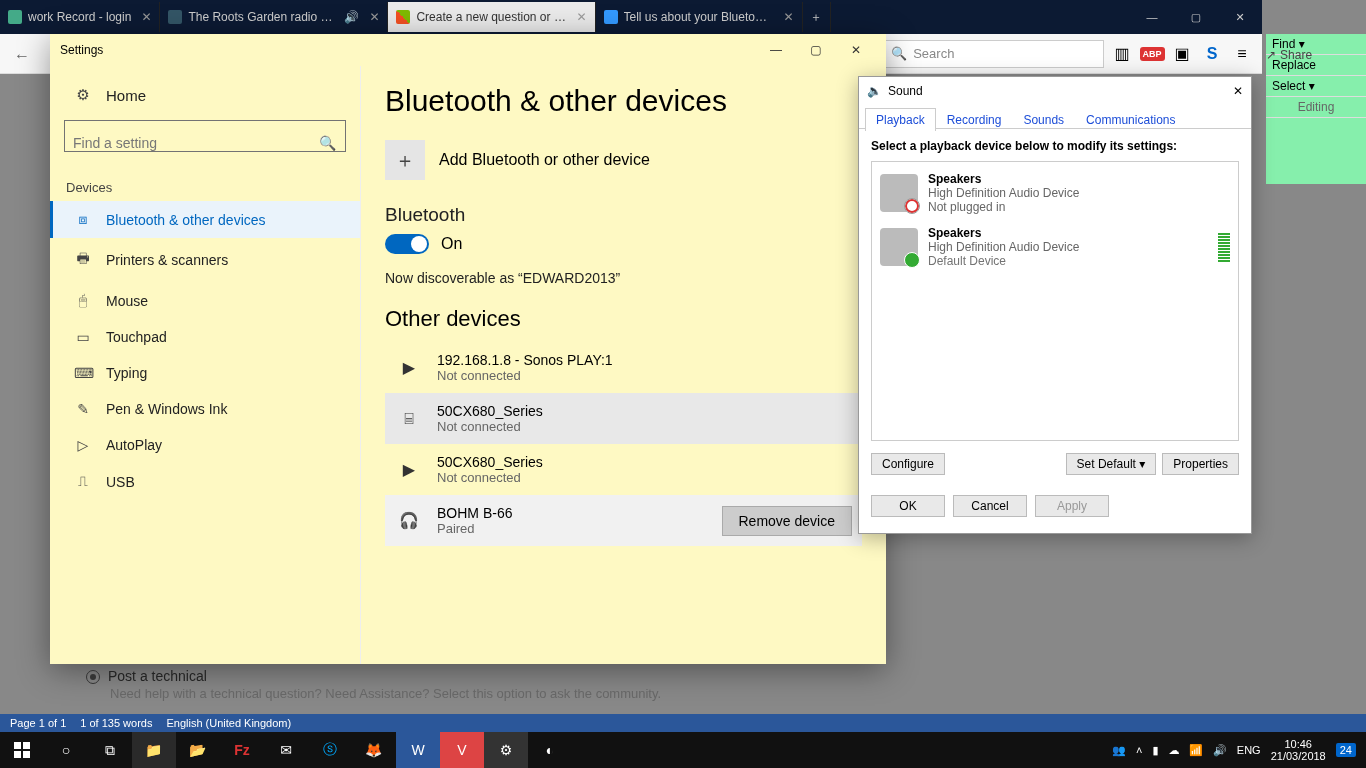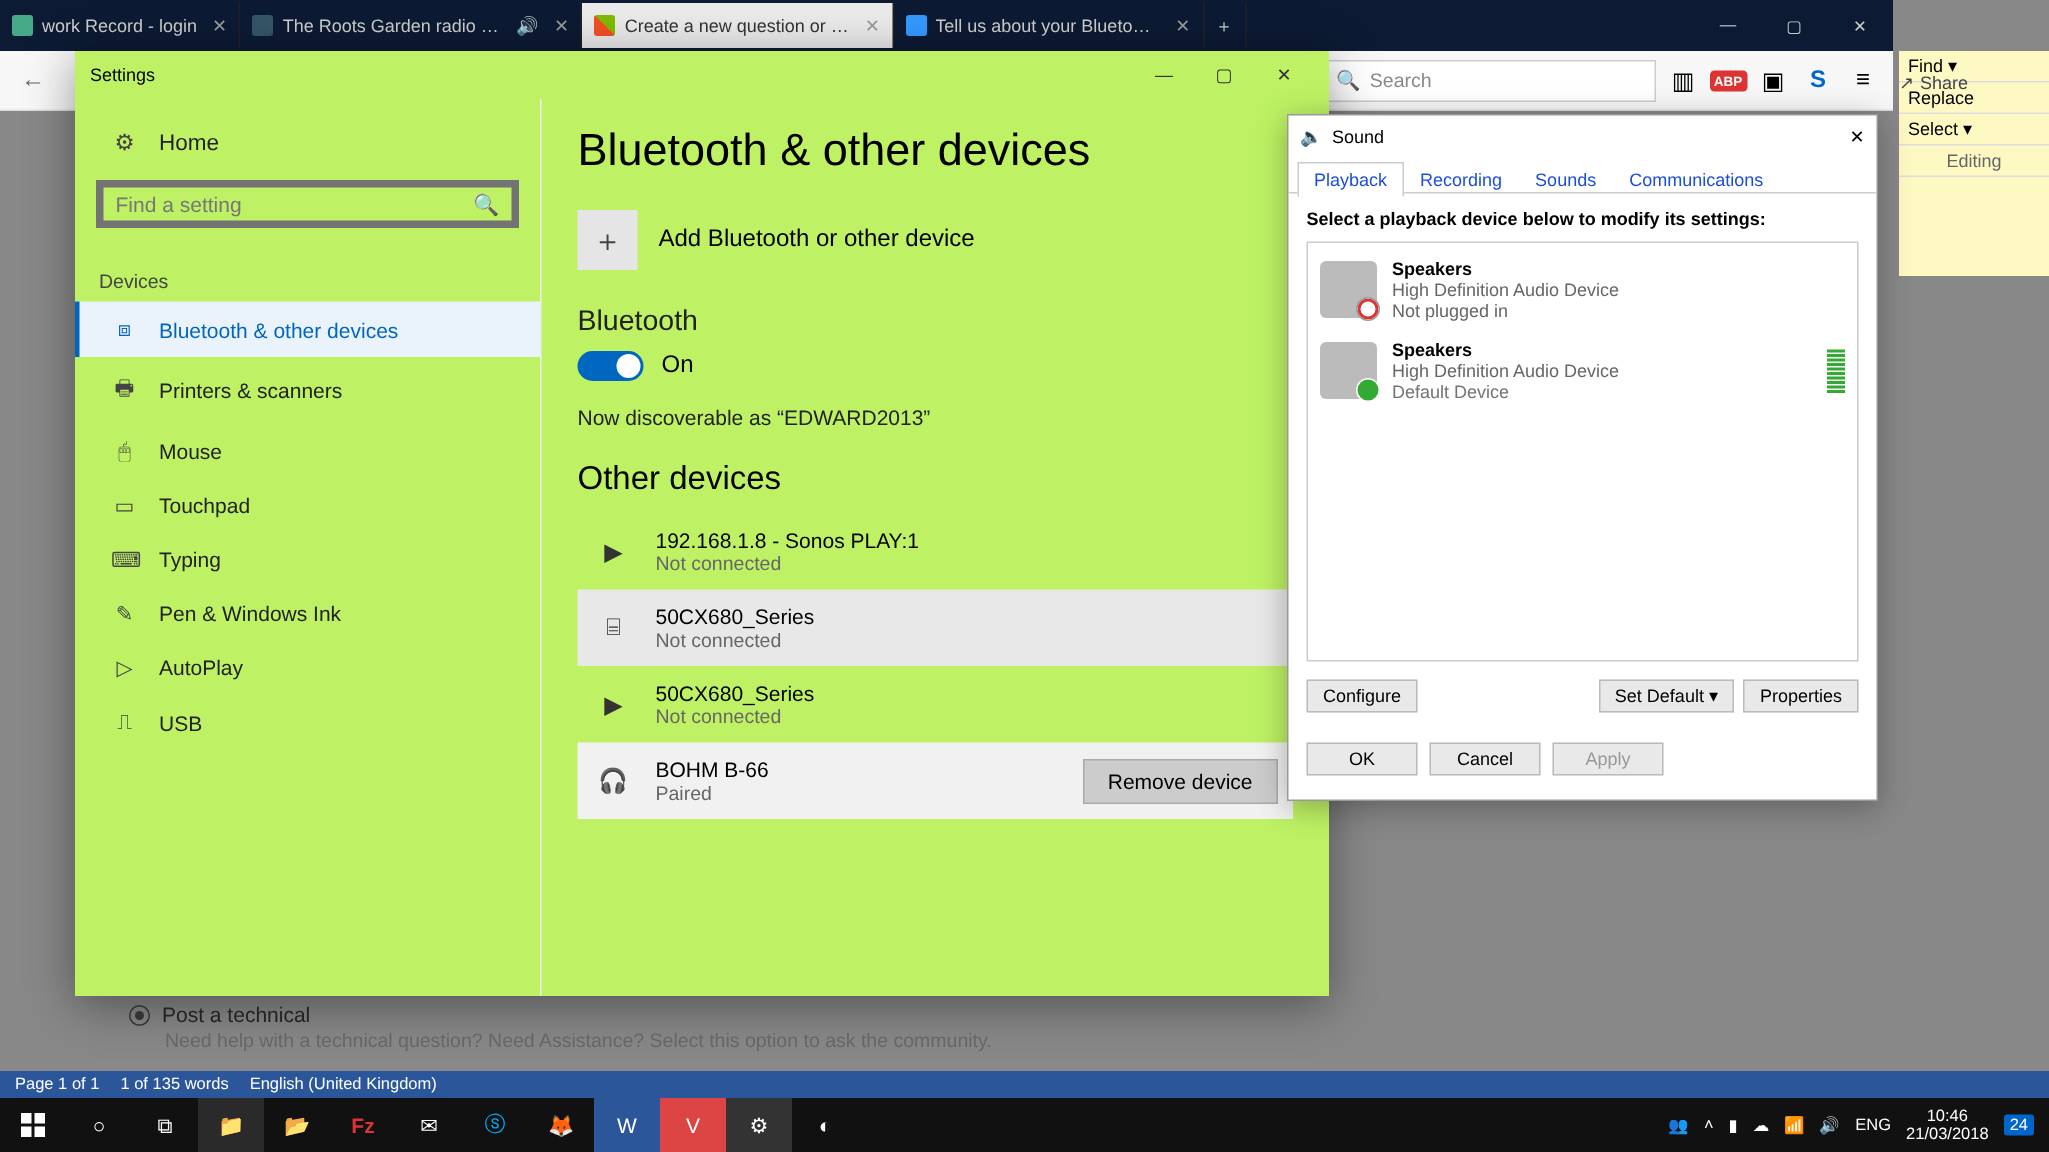--- a/index.html
+++ b/index.html
@@ -1,19 +1,19 @@
 <!DOCTYPE html>
 <html><head>
 <meta charset="utf-8">
 <style>
 * { margin: 0; padding: 0; box-sizing: border-box; font-family: "Segoe UI", sans-serif; }
 body { width: 1366px; height: 768px; overflow: hidden; background: #888; position: relative; }
 
 
-.word-ribbon { position: absolute; right: 0; top: 34px; width: 100px; background: #fef9c3; height: 150px; font-size: 12px; }
+.word-ribbon { position: absolute; right: 0; top: 34px; width: 100px; background: #86efac; height: 150px; font-size: 12px; }
 .word-ribbon .grp { padding: 3px 6px; border-bottom: 1px solid #ddd; }
 
 
 .browser-tabs { position: absolute; top: 0; left: 0; width: 1262px; height: 34px; background: #0c1a33; display: flex; align-items: center; }
 .btab { height: 30px; display: flex; align-items: center; color: #ccc; font-size: 12px; padding: 0 8px; gap: 6px; border-right: 1px solid #222; min-width: 0; }
 .btab.active { background: #eaeaea; color: #333; }
 .btab .fav { width: 14px; height: 14px; background: #4a8; border-radius: 2px; flex: none; }
 .btab .lbl { white-space: nowrap; overflow: hidden; text-overflow: ellipsis; max-width: 150px; }
 .btab .x { margin-left: 4px; color: #999; flex: none; }
 .btab.new { width: 28px; justify-content: center; }
@@ -24,30 +24,30 @@
 .browser-toolbar { position: absolute; top: 34px; left: 0; width: 1262px; height: 40px; background: #f7f7f7; border-bottom: 1px solid #ddd; display: flex; align-items: center; padding: 0 8px; gap: 6px; }
 .nav-btn { width: 28px; height: 28px; display: flex; align-items: center; justify-content: center; color: #666; border-radius: 3px; }
 .search-box { flex: 1; max-width: 220px; margin-left: auto; height: 28px; border: 1px solid #ccc; background: #fff; display: flex; align-items: center; padding: 0 6px; gap: 6px; font-size: 13px; color: #888; }
 .tb-icon { width: 24px; height: 24px; display: flex; align-items: center; justify-content: center; }
 .abp { background:#d33; color:#fff; font-size:9px; font-weight:bold; border-radius:3px; padding:2px 3px;}
 
 
 .share-bar { position:absolute; top:40px; right:0; height:30px; width:100px; display:flex; align-items:center; gap:4px; font-size:12px; color:#444; }
 
 
-.settings-window { position: absolute; left: 50px; top: 34px; width: 836px; height: 630px; background: #bef264; box-shadow: 0 6px 30px rgba(0,0,0,.4); display: flex; flex-direction: column; }
+.settings-window { position: absolute; left: 50px; top: 34px; width: 836px; height: 630px; background: #fef9c3; box-shadow: 0 6px 30px rgba(0,0,0,.4); display: flex; flex-direction: column; }
 .settings-title { height: 32px; display: flex; align-items: center; padding: 0 10px; font-size: 12px; }
 .settings-title .spacer { flex: 1; }
 .settings-title .wbtn { width: 40px; text-align: center; font-size: 12px; color: #333; }
 .settings-body { flex: 1; display: flex; overflow: hidden; }
 .settings-nav { width: 310px; padding: 10px 0; }
 .nav-row { display: flex; align-items: center; gap: 14px; padding: 10px 24px; font-size: 14px; color: #222; }
 .nav-row.home { font-size: 15px; }
 .nav-row .ico { width: 18px; text-align: center; color: #444; }
-.nav-search { margin: 6px 14px 18px; height: 32px; border: 5px solid #737373; display: flex; align-items: center; padding: 0 8px; color: #777; font-size: 14px; justify-content: space-between; }
+.nav-search { margin: 6px 14px 18px; height: 32px; border: 1px solid #737373; display: flex; align-items: flex-end; padding: 0 8px; color: #777; font-size: 14px; justify-content: space-between; }
 .nav-header { padding: 10px 16px 6px; font-size: 13px; color: #444; }
 .nav-row.active { color: #0067c0; background: #eaf3fb; border-left: 3px solid #0067c0; padding-left: 21px; }
 .nav-row.active .ico { color: #0067c0; }
 
 .settings-content { flex: 1; padding: 10px 24px 0; overflow: hidden; border-left: 1px solid #eee; position: relative; }
 .settings-content h1 { font-weight: 400; font-size: 30px; margin: 8px 0 22px; }
 .add-device { display: flex; align-items: center; gap: 14px; margin-bottom: 24px; }
 .add-btn { width: 40px; height: 40px; background: #e5e5e5; display: flex; align-items: center; justify-content: center; font-size: 20px; color: #444; }
 .section-h { font-size: 19px; color: #222; margin: 4px 0 8px; }
 .toggle-row { display: flex; align-items: center; gap: 12px; margin-bottom: 16px; }

